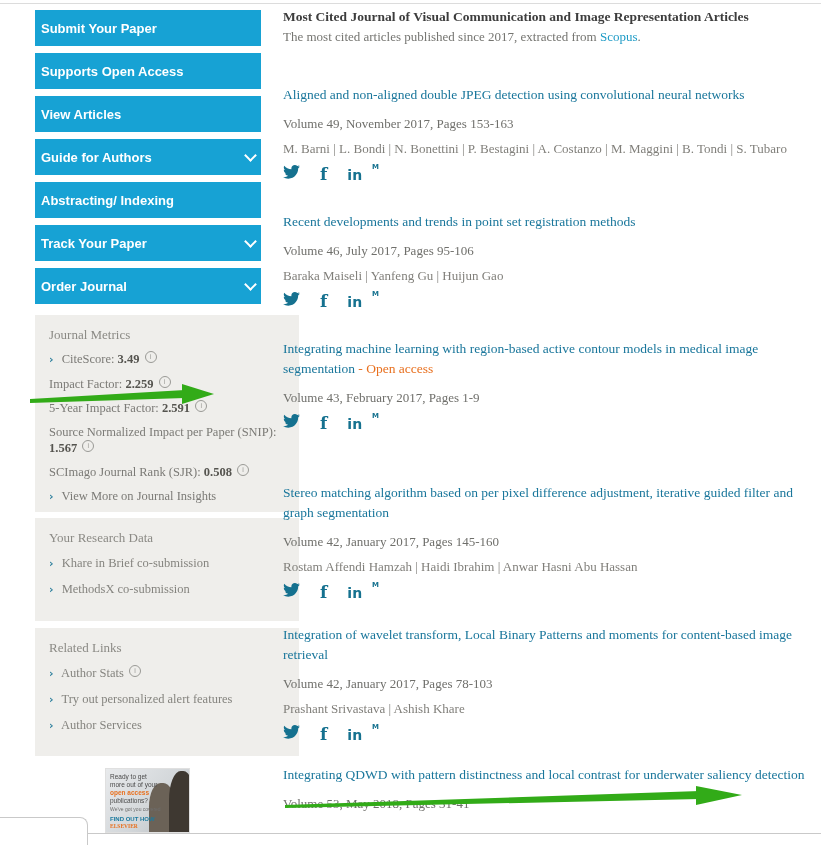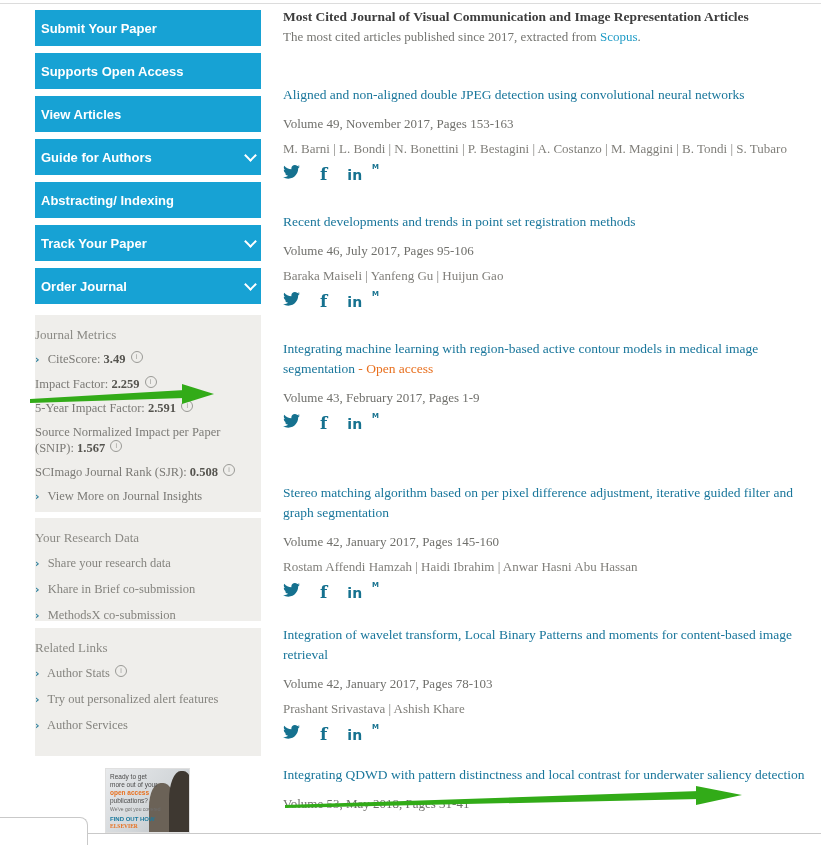--- a/index.html
+++ b/index.html
@@ -9,22 +9,22 @@
 
   
   .sbtn{position:absolute;left:35px;width:226px;height:36px;background:#17a2d4;
         color:#fff;display:flex;align-items:center;box-sizing:border-box;
         padding:0 6px;font-family:"Liberation Sans",sans-serif;font-size:13px;
         font-weight:bold;cursor:pointer;}
   .sbtn .chev-down{width:7px;height:7px;border-right:2px solid #fff;border-bottom:2px solid #fff;
         transform:rotate(45deg);margin-left:auto;margin-top:-4px;}
 
   
-  .sbox{position:absolute;left:35px;width:226px;background:#efeeeb;box-sizing:border-box;
-        padding:12px 0;color:#85847f;font-size:12.5px;}
+  .sbox{position:absolute;left:35px;width:264px;background:#efeeeb;box-sizing:border-box;
+        padding:12px 14px;color:#85847f;font-size:12.5px;}
   .sbox .box-title{color:#8b8a85;font-size:13px;margin:0 0 4px 0;}
   .mrow{margin-top:8px;line-height:16px;color:#7b7a76;}
   .mrow b{color:#55544f;}
   .chev{color:#2d7f9d;font-weight:bold;margin-right:5px;font-family:"DejaVu Sans",sans-serif;font-size:11px;}
   .info-icon{display:inline-block;width:10px;height:10px;border:1px solid #9a9a96;border-radius:50%;
         font-size:7px;line-height:10px;text-align:center;color:#9a9a96;vertical-align:4px;
         font-family:"Liberation Sans",sans-serif;margin-left:2px;cursor:pointer;}
   .lrow{margin-top:9px;line-height:17px;cursor:pointer;}
 
   
@@ -130,24 +130,20 @@
       <div class="mrow">
         <span class="chev">›</span>
         <span>View More on Journal Insights</span>
       </div>
     </div>
 
     <div class="sbox" style="top:518px;height:103px">
       <div class="box-title">Your Research Data</div>
       <div class="lrow">
         <span class="chev">›</span>
-        <span>Share your research data</span>
-      </div>
-      <div class="lrow">
-        <span class="chev">›</span>
         <span>Khare in Brief co-submission</span>
       </div>
       <div class="lrow">
         <span class="chev">›</span>
         <span>MethodsX co-submission</span>
       </div>
     </div>
 
     <div class="sbox" style="top:628px;height:128px">
       <div class="box-title">Related Links</div>

